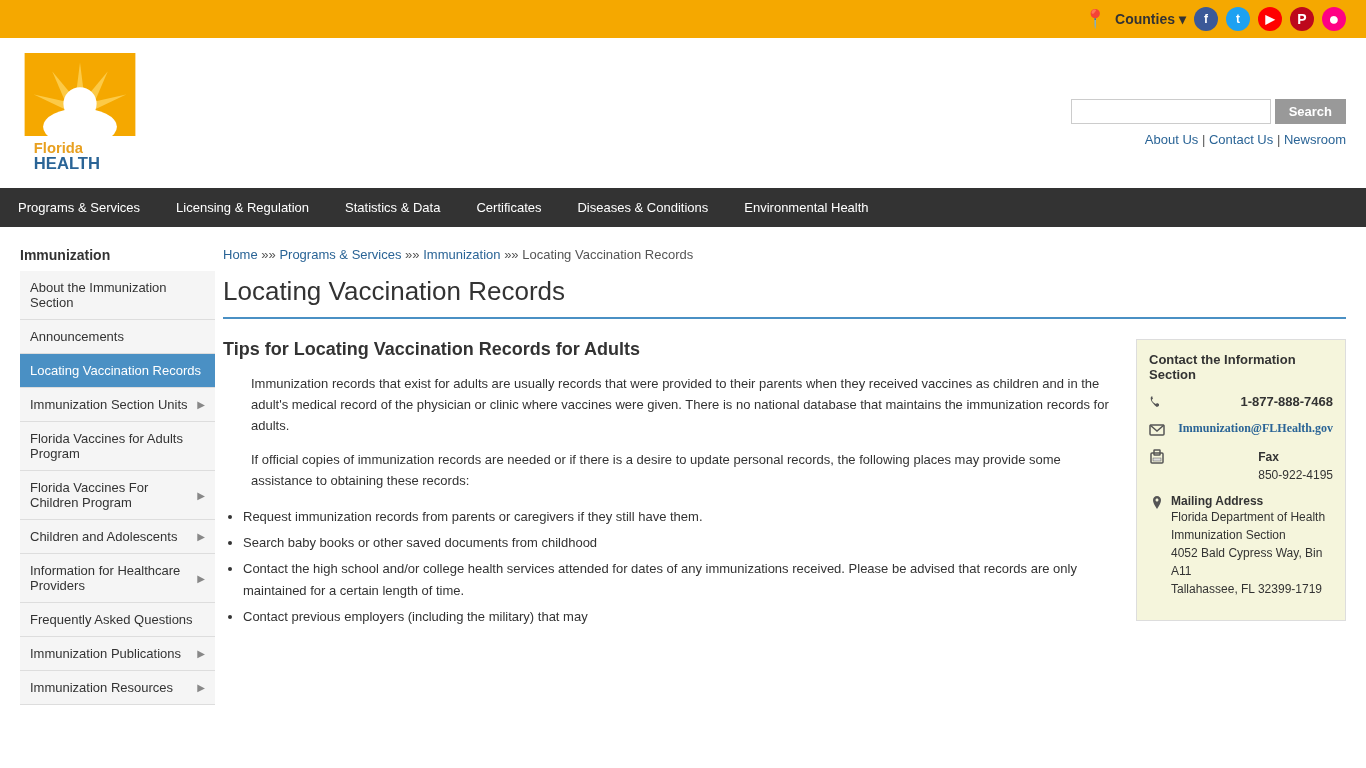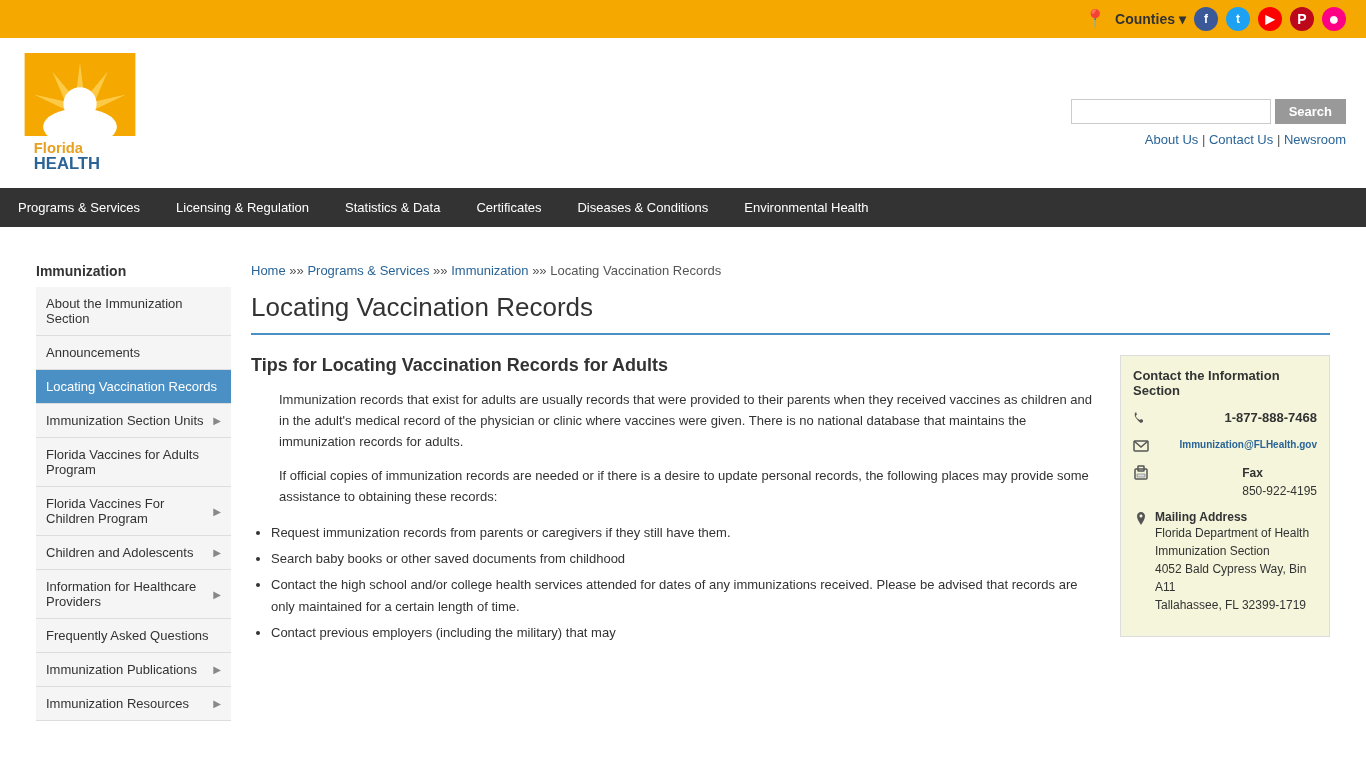--- a/index.html
+++ b/index.html
@@ -129,22 +129,22 @@
       padding: 12px 18px;
       cursor: pointer;
       white-space: nowrap;
       text-decoration: none;
       display: block;
     }
 
     
     #content-area {
       display: flex;
-      padding: 36px;
-      gap: 20px;
+      padding: 20px;
+      gap: 8px;
     }
 
     
     #sidebar {
       width: 195px;
       flex-shrink: 0;
     }
     .sidebar-title {
       font-size: 14px;
       font-weight: bold;
@@ -250,22 +250,23 @@
     }
     .contact-icon {
       width: 16px;
       height: 16px;
       flex-shrink: 0;
       margin-top: 1px;
     }
     .contact-info a {
       color: #2a6496;
       text-decoration: none;
-      font-size: 10px;
-      font-weight: bold;
+      font-size: 12px;
+      font-weight: bold;
+      font-family: Liberation Serif, serif;
     }
     .contact-info p {
       font-size: 12px;
       color: #333;
       line-height: 1.5;
     }
     .contact-info strong {
       font-size: 12px;
       font-weight: bold;
     }

